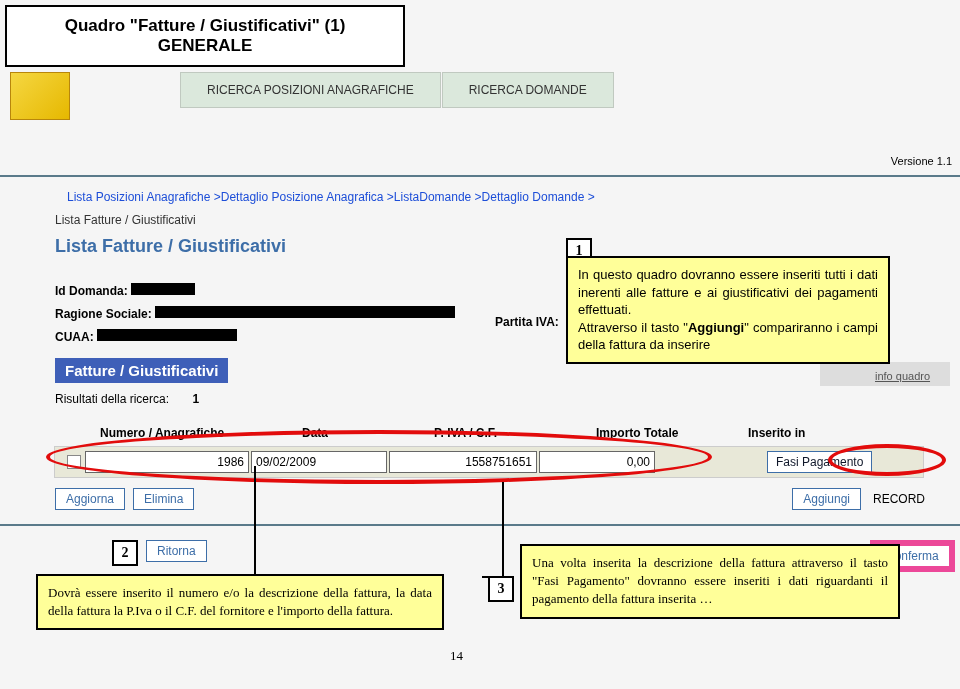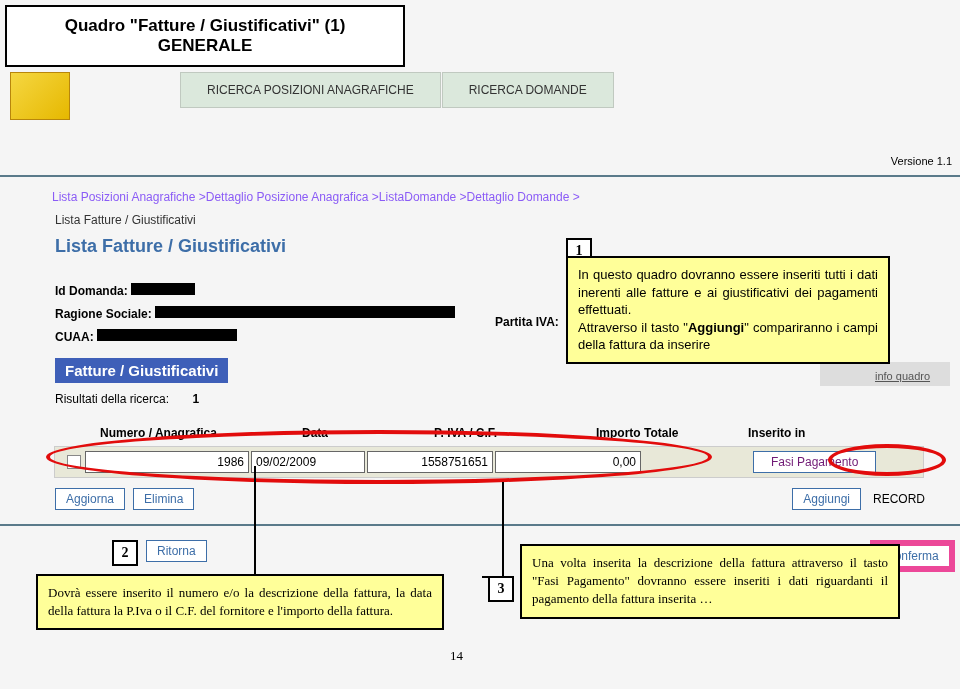--- a/index.html
+++ b/index.html
@@ -5,21 +5,21 @@
   *{margin:0;padding:0;box-sizing:border-box;font-family:Verdana,Arial,sans-serif}
   body{width:960px;height:689px;background:#f5f5f5;position:relative;overflow:hidden}
   .title-box{position:absolute;top:5px;left:5px;width:400px;height:62px;border:2px solid #000;background:#fff;display:flex;flex-direction:column;align-items:center;justify-content:center;z-index:5}
   .title-line1{font-weight:bold;font-size:17px;font-family:Arial,sans-serif}
   .title-line2{font-weight:bold;font-size:17px;font-family:Arial,sans-serif;}
   .logo{position:absolute;top:72px;left:10px;width:60px;height:48px;background:linear-gradient(135deg,#f5d742 0%,#e6b800 100%);border:1px solid #b8860b}
   .top-tabs{position:absolute;top:72px;left:180px;display:flex;gap:1px}
   .top-tab{background:#dbe8dc;padding:10px 26px;font-size:12px;color:#333;border:1px solid #c0c9c0;cursor:pointer}
   .version{position:absolute;top:155px;right:8px;font-size:11px;font-family:Liberation Sans, sans-serif}
   .hr1{position:absolute;top:175px;left:0;width:100%;border-top:2px solid #5a7a8a}
-  .breadcrumb{position:absolute;top:190px;left:52px;font-size:12px;color:#8b5cf6}
+  .breadcrumb{position:absolute;top:190px;left:67px;font-size:12px;color:#1d4ed8}
   .breadcrumb-sub{position:absolute;top:213px;left:55px;font-size:12px;color:#333}
   .page-heading{position:absolute;top:236px;left:55px;font-size:18px;color:#3d6ea8;font-weight:bold}
   .id-block{position:absolute;top:280px;left:55px;font-size:12px;line-height:1.9}
   .id-block .lbl{font-weight:bold}
   .black1{background:#000;display:inline-block}
   .partita{position:absolute;top:315px;left:495px;font-size:12px}
   .partita b{font-weight:bold}
   .section-title{position:absolute;top:358px;left:55px;background:#3e5fb8;color:#fff;font-weight:bold;font-size:15px;padding:4px 10px}
   .risultati{position:absolute;top:392px;left:55px;font-size:12px}
   .risultati .cnt{font-weight:bold;margin-left:20px}
@@ -28,24 +28,24 @@
   .th1{width:44px}
   .th2{width:200px}
   .th3{width:130px}
   .th4{width:160px}
   .th5{width:150px}
   .th6{width:100px}
   .trow{display:flex;gap:2px;align-items:center;background:#e8e8d8;padding:4px 0;border:1px solid #ccc;position:relative}
   .chk{width:14px;height:14px;border:1px solid #888;background:#fff;margin-left:12px}
   .input-like{background:#fff;border:1px solid #666;padding:3px 4px;font-size:12px;height:22px;display:flex;align-items:center}
   .inp-num{width:164px;justify-content:flex-end;margin-left:2px}
-  .inp-data{width:114px}
-  .inp-piva{width:126px;justify-content:flex-end}
-  .inp-imp{width:146px;justify-content:flex-end}
-  .btn-fasi{background:#fff;border:1px solid #3d6ea8;color:#701a75;padding:3px 17px;font-size:12px;cursor:pointer;margin-left:110px}
+  .inp-data{width:136px}
+  .inp-piva{width:148px;justify-content:flex-end}
+  .inp-imp{width:116px;justify-content:flex-end}
+  .btn-fasi{background:#fff;border:1px solid #3d6ea8;color:#0f172a;padding:3px 8px;font-size:12px;cursor:pointer;margin-left:110px}
   .oval-red{position:absolute;border:4px solid #e20c0c;border-radius:50%;pointer-events:none}
   .oval1{top:430px;left:46px;width:666px;height:54px}
   .oval2{top:444px;left:828px;width:118px;height:32px}
   .action-row{position:absolute;top:488px;left:55px;width:870px;display:flex;align-items:center}
   .btn-small{background:#fff;border:1px solid #3d6ea8;color:#3d6ea8;padding:3px 10px;font-size:12px;cursor:pointer;margin-right:8px}
   .hr2{position:absolute;top:524px;left:0;width:100%;border-top:2px solid #5a7a8a}
   .callout{position:absolute;background:#ffff99;border:2px solid #000;padding:8px 10px;font-size:13px;font-family:'Times New Roman',serif}
   .callout-num{position:absolute;background:#fff;border:2px solid #000;width:26px;height:26px;display:flex;align-items:center;justify-content:center;font-weight:bold;font-size:14px;font-family:'Times New Roman',serif}
   .callout1{top:256px;left:566px;width:324px;line-height:1.35;text-align:justify}
   .callout1 b{font-weight:bold}
@@ -100,21 +100,21 @@
 <div class="info-quadro">info quadro</div>
 
 <div class="risultati">
   <span>Risultati della ricerca:</span>
   <span class="cnt">1</span>
 </div>
 
 <div class="table-area">
   <div class="thead">
     <div class="th1"></div>
-    <div class="th2">Numero / Anagrafica</div>
+    <div class="th2">Numero / Anagrafiche</div>
     <div class="th3">Data</div>
     <div class="th4">P. IVA / C.F.</div>
     <div class="th5">Importo Totale</div>
     <div class="th6">Inserito in</div>
   </div>
   <div class="trow">
     <div class="chk"></div>
     <div class="input-like inp-num">1986</div>
     <div class="input-like inp-data">09/02/2009</div>
     <div class="input-like inp-piva">1558751651</div>

